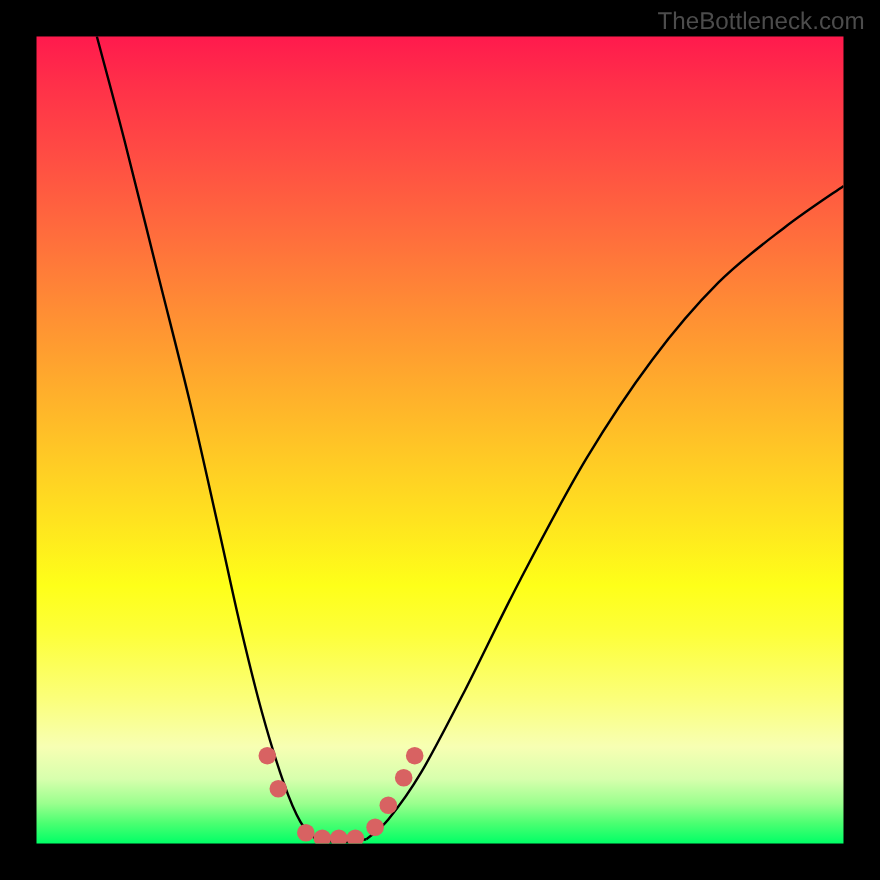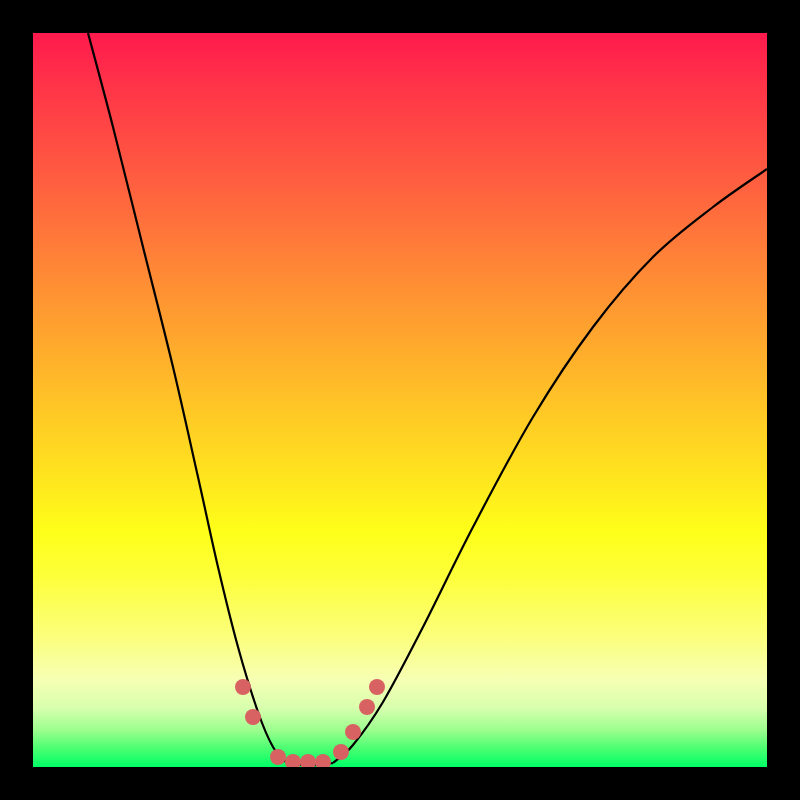--- a/index.html
+++ b/index.html
@@ -92,13 +92,14 @@
           <circle cx="260" cy="729" r="8" fill="#d86262"></circle>
           <circle cx="275" cy="729" r="8" fill="#d86262"></circle>
           <circle cx="290" cy="729" r="8" fill="#d86262"></circle>
           <circle cx="308" cy="719" r="8" fill="#d86262"></circle>
           <circle cx="320" cy="699" r="8" fill="#d86262"></circle>
           <circle cx="334" cy="674" r="8" fill="#d86262"></circle>
           <circle cx="344" cy="654" r="8" fill="#d86262"></circle>
         </g>
     </svg>
   </div>
+  <div class="watermark">TheBottleneck.com</div>
 </div>
 
 </body></html>

